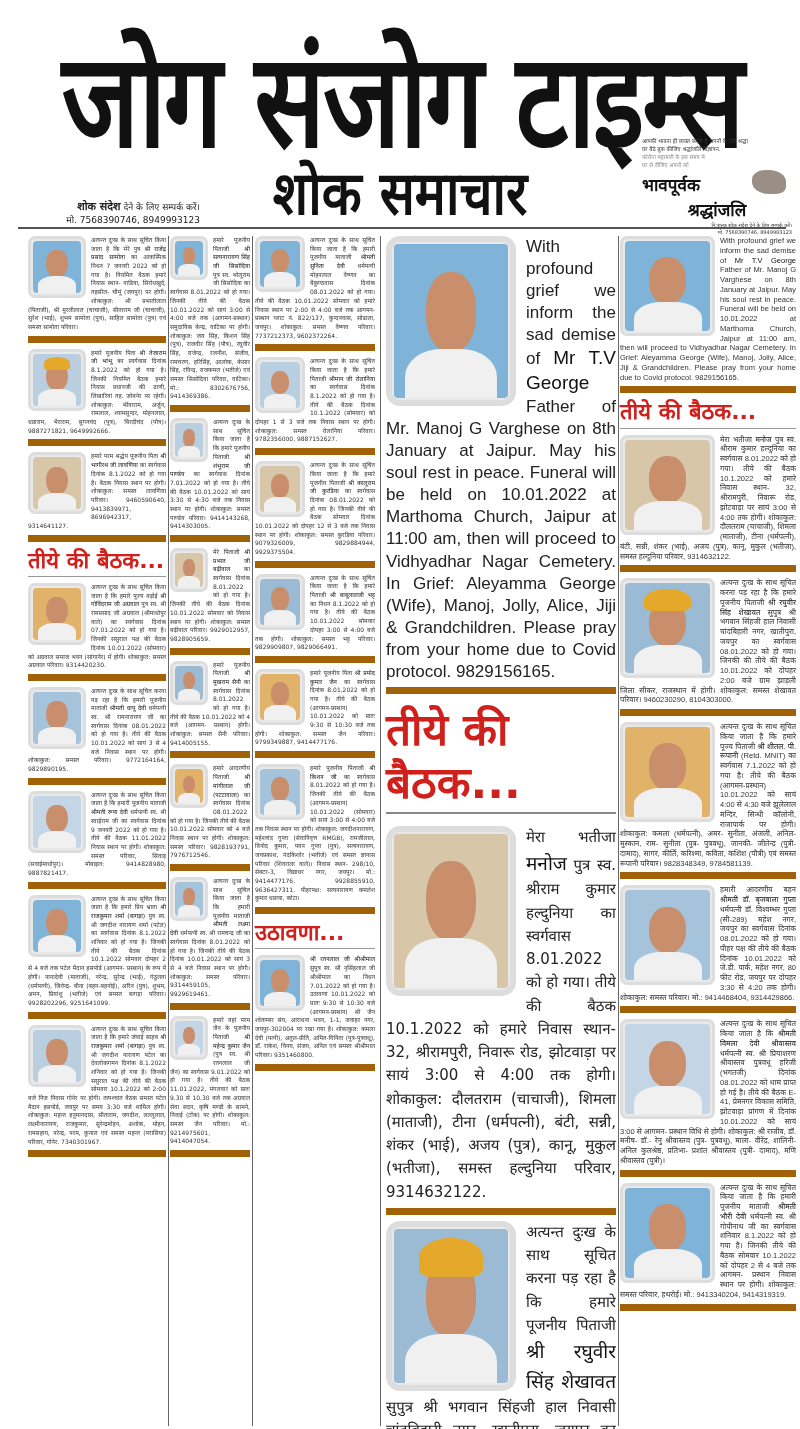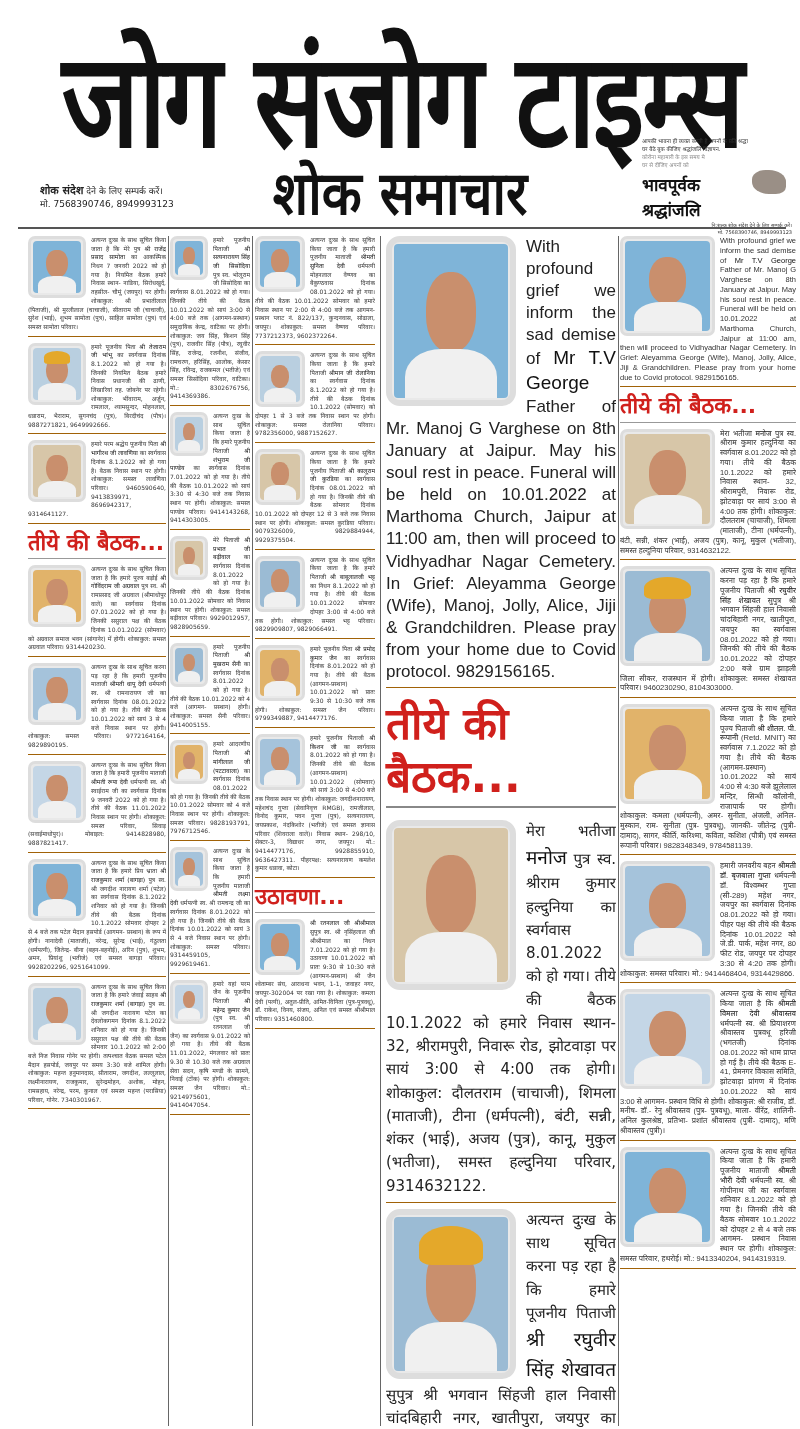--- a/index.html
+++ b/index.html
@@ -3,38 +3,38 @@
 <meta charset="utf-8">
 <style>
   * { box-sizing: border-box; margin: 0; padding: 0; }
   body { width: 800px; height: 1429px; background: #fff; font-family: "DejaVu Sans", sans-serif; color: #222; overflow: hidden; position: relative; }
   .masthead { position: absolute; left: 0; top: 0; width: 800px; height: 230px; padding-left: 21px; }
   .mast-title { position: absolute; left: 22px; top: 30px; width: 760px; text-align: center; font-family: "DejaVu Sans", sans-serif; font-weight: 900; font-size: 104px; letter-spacing: -2px; color: #111; line-height: 1.1; transform: scaleY(1.25); transform-origin: top center; }
   .mast-sub { position: absolute; left: 250px; top: 155px; width: 300px; text-align: center; font-weight: 900; font-size: 52px; color: #111; transform: scaleY(1.15); }
   .free-badge { position: absolute; left: 60px; top: 140px; width: 120px; height: 54px; display: flex; align-items: center; justify-content: center; }
   .free-badge svg { position: absolute; left: 0; top: 0; }
   .free-badge span { position: relative; font-weight: 900; font-size: 22px; color: #111; }
-  .free-contact { position: absolute; left: 40px; top: 183px; width: 160px; text-align: left; font-size: 9px; line-height: 1.4; }
+  .free-contact { position: absolute; left: 40px; top: 199px; width: 160px; text-align: right; font-size: 9px; line-height: 1.4; }
   .free-contact b { font-size: 11px; }
   .tribute { position: absolute; left: 642px; top: 138px; width: 150px; font-size: 5.5px; line-height: 1.45; color: #333; }
   .tribute .big1 { font-weight: 900; font-size: 17px; margin-top: 3px; color: #111; }
-  .tribute .big2 { font-weight: 900; font-size: 17px; text-align: left; color: #111; }
+  .tribute .big2 { font-weight: 900; font-size: 17px; text-align: center; color: #111; }
   .tribute .small { font-size: 5px; text-align: right; }
   .tribute .hands { position: absolute; right: 6px; top: 32px; width: 34px; height: 24px; border-radius: 40% 50% 30% 50%; background: #9a8f86; }
   .rule { position: absolute; left: 18px; top: 227px; width: 768px; height: 2px; background: #555; }
 
   .col { position: absolute; top: 236px; font-size: 6px; line-height: 1.45; color: #333; }
   .col-1 { left: 28px; width: 138px; }
   .col-2 { left: 170px; width: 80px; }
   .col-3 { left: 255px; width: 120px; }
   .col-4 { left: 386px; width: 230px; }
   .col-5 { left: 620px; width: 176px; }
   .vsep { position: absolute; top: 236px; width: 1px; height: 1190px; background: #666; }
 
-  .notice { overflow: hidden; border-bottom: 1px solid #a16207; padding-bottom: 4px; margin-bottom: 6px; text-align: justify; }
+  .notice { overflow: hidden; border-bottom: 7px solid #a16207; padding-bottom: 4px; margin-bottom: 6px; text-align: justify; }
   .photo { float: left; margin: 0 5px 2px 0; border: 3px solid #ddd; border-radius: 7px; background: #e9e9e9; padding: 2px; }
   .photo-inner { width: 100%; height: 100%; border-radius: 4px; position: relative; overflow: hidden; }
   .photo-inner .head { position: absolute; left: 28%; top: 18%; width: 44%; height: 52%; border-radius: 45%; background: #c98f6d; }
   .photo-inner .body { position: absolute; left: 10%; top: 68%; width: 80%; height: 45%; border-radius: 40% 40% 0 0; background: #f0f0f0; }
   .photo-inner .hat { position: absolute; left: 22%; top: 6%; width: 56%; height: 25%; border-radius: 50% 50% 20% 20%; background: #e4a82a; }
   .name { font-weight: normal; color: #111; }
   .sec-head { font-weight: 900; color: #d0201c; font-size: 22px; line-height: 1.2; border-bottom: 1px solid #999; margin: 2px 0 6px; padding-bottom: 2px; }
 
   .col-4 .notice { font-size: 17px; line-height: 1.3; font-family: "Liberation Sans", sans-serif; color: #222; }
   .col-4 .notice .hi { font-family: "DejaVu Sans", sans-serif; font-size: 15px; line-height: 1.55; }
@@ -263,21 +263,21 @@
         <div class="photo-inner" style="background: rgb(225, 179, 106);">
           <div class="head"></div>
           <div class="body"></div>
         </div>
       </div><span><span>अत्यन्त दुःख के साथ सूचित किया जाता है कि हमारे पूज्य पिताजी</span> <span class="name">श्री शीतल. पी. रूपानी</span> <span>(Retd. MNIT) का स्वर्गवास 7.1.2022 को हो गया है। तीये की बैठक (आगमन-प्रस्थान) 10.01.2022 को सायं 4:00 से 4:30 बजे झूलेलाल मन्दिर, सिन्धी कॉलोनी, राजापार्क पर होगी। शोकाकुल: कमला (धर्मपत्नी), अमर- सुनीता, अंजली, अनिल- मुस्कान, राम- सुनीता (पुत्र- पुत्रवधू), जानकी- जीतेन्द्र (पुत्री- दामाद), सागर, कीर्ति, करिश्मा, कविता, कशिश (पौत्री) एवं समस्त रूपानी परिवार। 9828348349, 9784581139.</span></span></div>
     <div class="notice"><div class="photo">
         <div class="photo-inner" style="background: rgb(165, 195, 219);">
           <div class="head"></div>
           <div class="body"></div>
         </div>
-      </div><span><span>हमारी जनवरीय बहन</span> <span class="name">श्रीमती डॉ. बृजबाला गुप्ता</span> <span>धर्मपत्नी डॉ. विश्वम्भर गुप्ता (सी-289) महेश नगर, जयपुर का स्वर्गवास दिनांक 08.01.2022 को हो गया। पीहर पक्ष की तीये की बैठक दिनांक 10.01.2022 को जे.डी. पार्क, महेश नगर, 80 फीट रोड, जयपुर पर दोपहर 3:30 से 4:20 तक होगी। शोकाकुल: समस्त परिवार। मो.: 9414468404, 9314429866.</span></span></div>
+      </div><span><span>हमारी आदरणीय बहन</span> <span class="name">श्रीमती डॉ. बृजबाला गुप्ता</span> <span>धर्मपत्नी डॉ. विश्वम्भर गुप्ता (सी-289) महेश नगर, जयपुर का स्वर्गवास दिनांक 08.01.2022 को हो गया। पीहर पक्ष की तीये की बैठक दिनांक 10.01.2022 को जे.डी. पार्क, महेश नगर, 80 फीट रोड, जयपुर पर दोपहर 3:30 से 4:20 तक होगी। शोकाकुल: समस्त परिवार। मो.: 9414468404, 9314429866.</span></span></div>
     <div class="notice"><div class="photo">
         <div class="photo-inner" style="background: rgb(196, 214, 230);">
           <div class="head"></div>
           <div class="body"></div>
         </div>
       </div><span><span>अत्यन्त दुःख के साथ सूचित किया जाता है कि</span> <span class="name">श्रीमती विमला देवी श्रीवास्तव</span> <span>धर्मपत्नी स्व. श्री प्रियाशरण श्रीवास्तव पुत्रवधू हरिजी (भगतजी) दिनांक 08.01.2022 को धाम प्राप्त हो गई है। तीये की बैठक E-41, प्रेमनगर विकास समिति, झोटवाड़ा प्रांगण में दिनांक 10.01.2022 को सायं 3:00 से आगमन- प्रस्थान विधि से होगी। शोकाकुल: श्री राजीव, डॉ. मनीष- डॉ.- रेनु श्रीवास्तव (पुत्र- पुत्रवधू), माला- वीरेंद्र, शालिनी- अनिल कुलश्रेष्ठ, प्रतिभा- प्रशांत श्रीवास्तव (पुत्री- दामाद), मणि श्रीवास्तव (पुत्री)।</span></span></div>
     <div class="notice"><div class="photo">
         <div class="photo-inner" style="background: rgb(127, 180, 216);">
           <div class="head"></div>
           <div class="body"></div>

